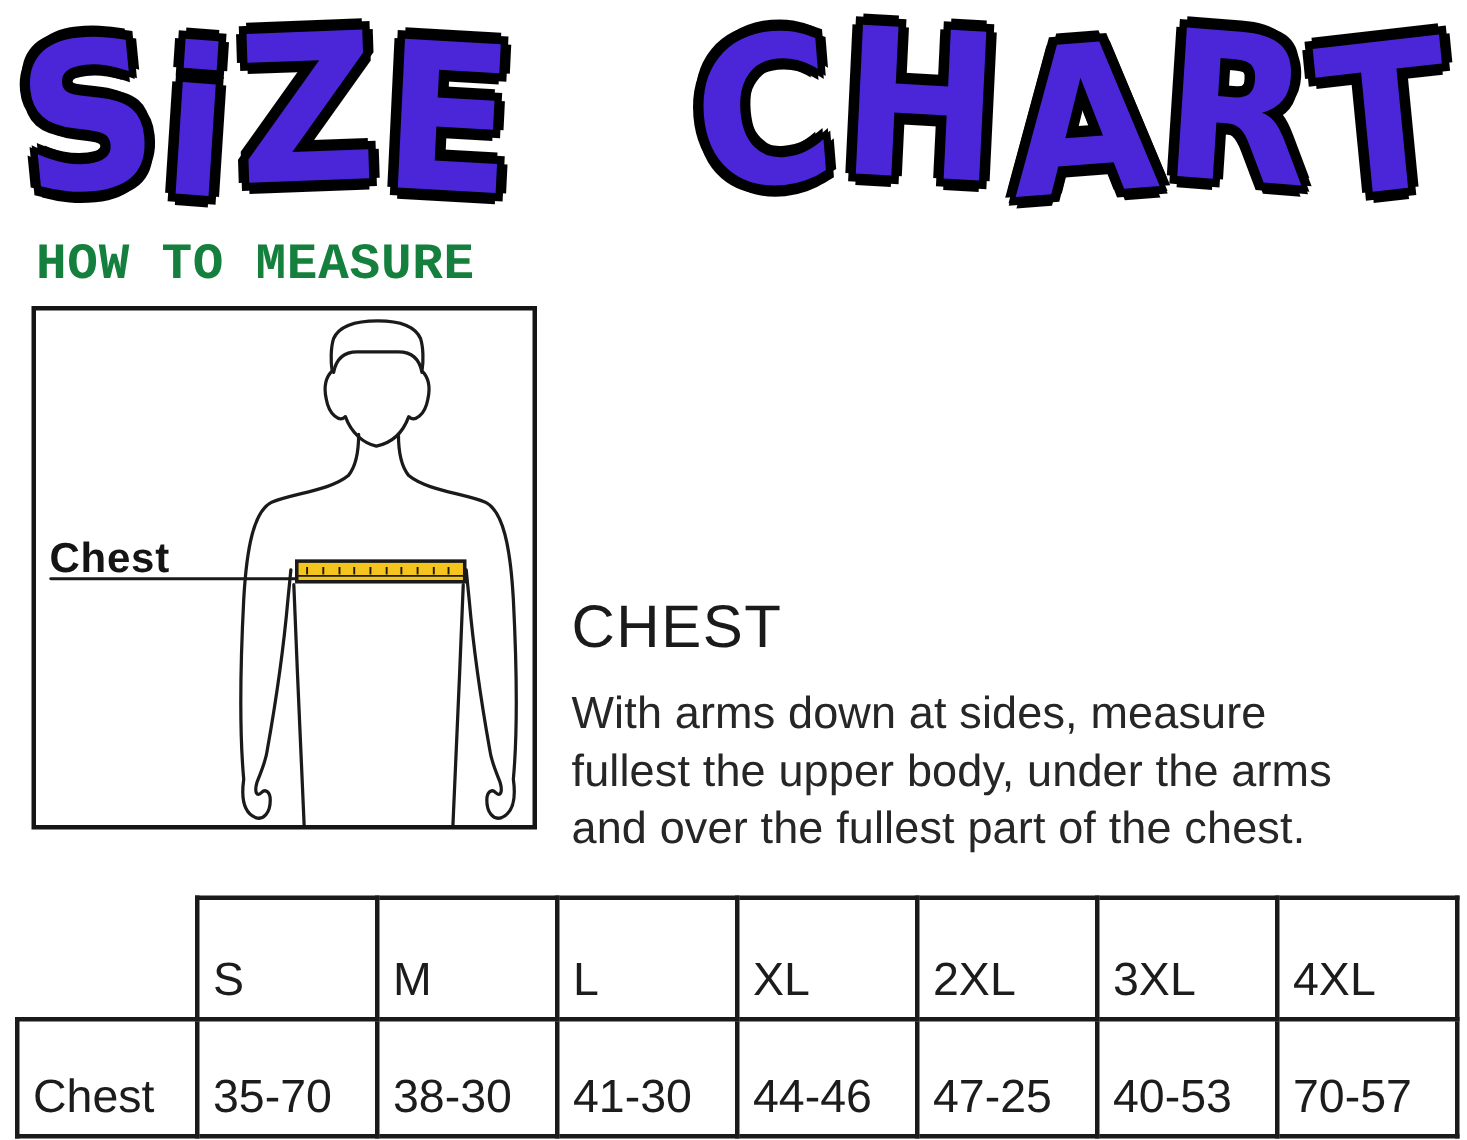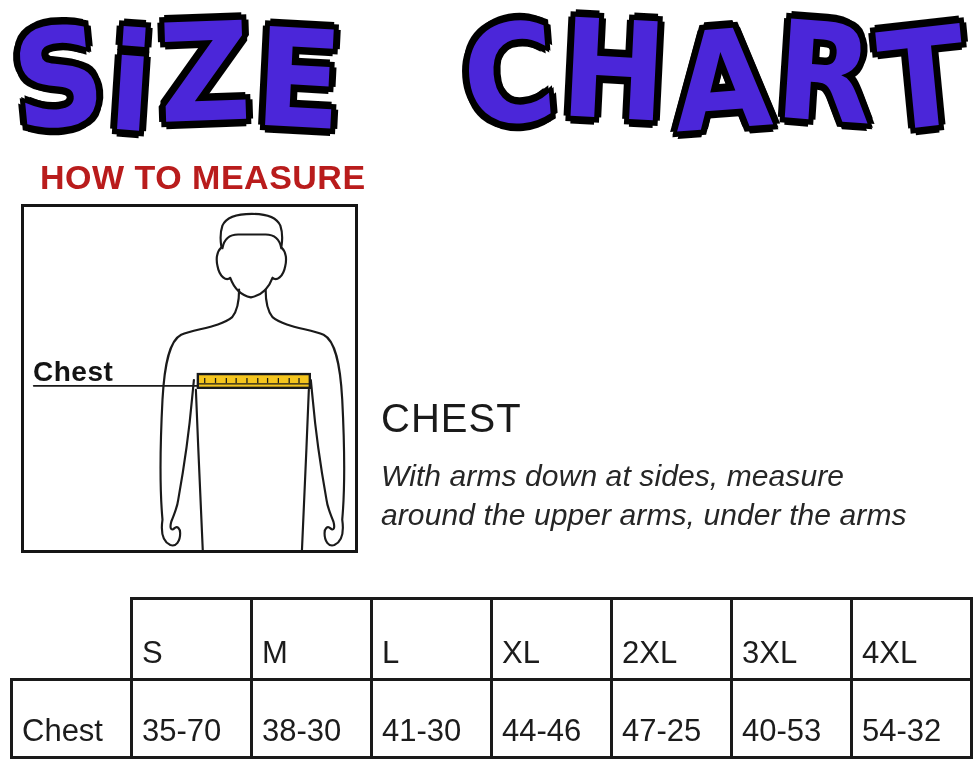--- a/index.html
+++ b/index.html
@@ -27,43 +27,43 @@
     -webkit-text-stroke:7px #000;
     paint-order:stroke fill;
     text-shadow:
       5px 5px 0 #000,-5px 5px 0 #000,5px -5px 0 #000,-5px -5px 0 #000,
       7px 0 0 #000,-7px 0 0 #000,0 7px 0 #000,0 -7px 0 #000;
     margin:0 3px;
   }
 
   
   .htm-heading{
-    position:absolute;left:40px;top:158px;
-    font-size:34px;font-weight:bold;color:#b91c1c;letter-spacing:0.5px;
+    position:absolute;left:24px;top:158px;
+    font-size:34px;font-weight:bold;color:#15803d;letter-spacing:0.5px;font-family:Liberation Mono, monospace;
   }
 
   
   .diagram-box{
     position:absolute;left:21px;top:204px;width:331px;height:343px;
     border:3px solid #151515;background:#fff;
   }
   .diagram-box svg{position:absolute;left:0;top:0;width:331px;height:343px;}
   .chest-label{
     position:absolute;left:9px;top:149px;
     font-size:28px;font-weight:bold;color:#141414;letter-spacing:0.5px;
   }
 
   
   .instructions{position:absolute;left:381px;top:396px;width:592px;}
   .chest-heading{
     font-size:40px;font-weight:normal;color:#1a1a1a;
     letter-spacing:1px;margin:0 0 17px 0;line-height:1.1;
   }
   .instruction-line{
-    font-size:30px;line-height:38.5px;color:#262626;letter-spacing:0.1px;font-style:italic;
+    font-size:30px;line-height:38.5px;color:#262626;letter-spacing:0.1px;
   }
 
   
   table.size-table{
     position:absolute;left:10px;top:597px;
     border-collapse:collapse;table-layout:fixed;
   }
   .size-table col{width:120px;}
   .size-table th,.size-table td{
     border:3px solid var(--ink);
@@ -154,21 +154,22 @@
           <line x1="280" y1="174" x2="280" y2="179"></line>
         </g>
       </g>
     </svg>
     <div class="chest-label">Chest</div>
   </div>
 
   <div class="instructions">
     <div class="chest-heading">CHEST</div>
     <div class="instruction-line">With arms down at sides, measure</div>
-    <div class="instruction-line">around the upper arms, under the arms</div>
+    <div class="instruction-line">fullest the upper body, under the arms</div>
+    <div class="instruction-line">and over the fullest part of the chest.</div>
   </div>
 
   <table class="size-table">
     <colgroup>
       <col>
         <col>
         <col>
         <col>
         <col>
         <col>
@@ -187,18 +188,18 @@
       <th>4XL</th>
     </tr>
     <tr class="data-row">
       <td>Chest</td>
       <td>35-70</td>
       <td>38-30</td>
       <td>41-30</td>
       <td>44-46</td>
       <td>47-25</td>
       <td>40-53</td>
-      <td>54-32</td>
+      <td>70-57</td>
     </tr>
   </tbody>
     </table>
 
 </div>
 
 </body></html>

